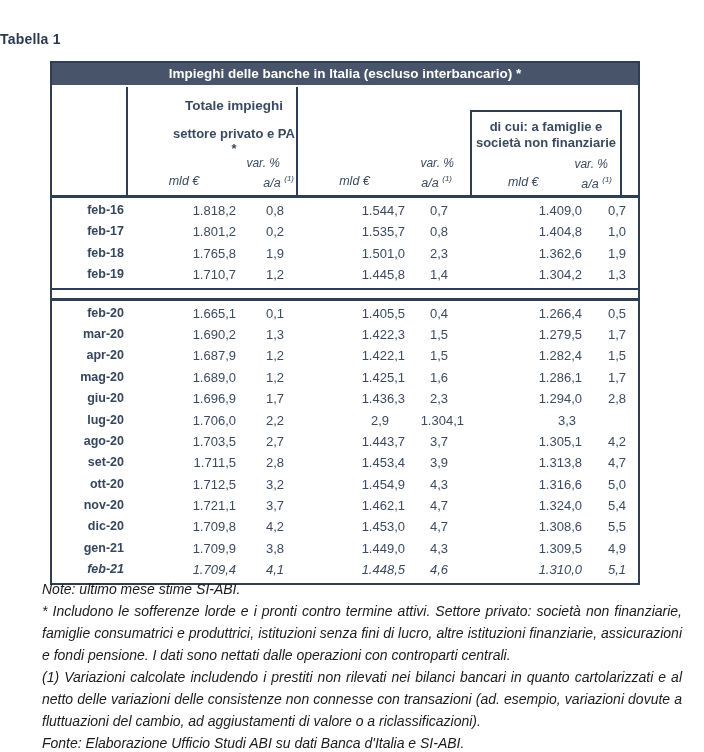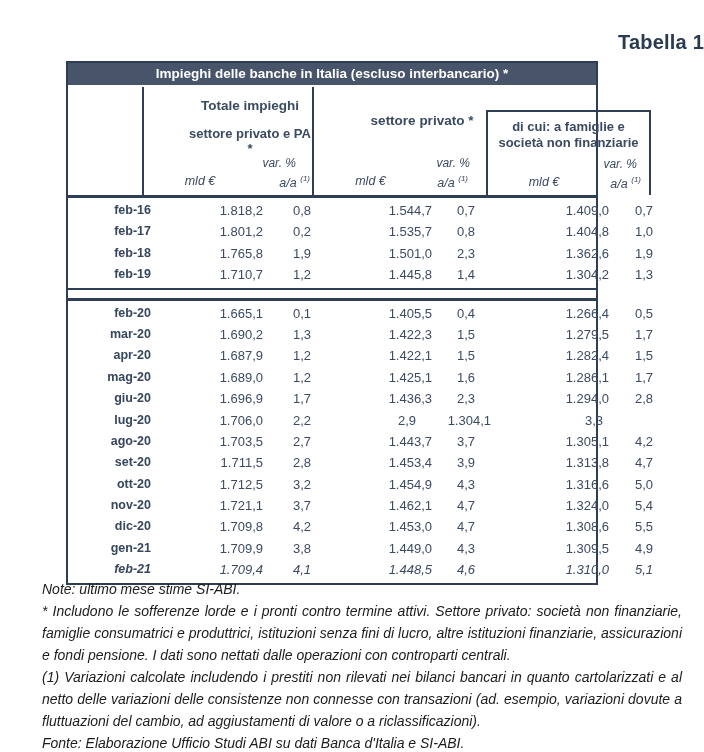--- a/index.html
+++ b/index.html
@@ -6,25 +6,25 @@
   .page{
     position:relative;
     width:704px;height:752px;
     background:#ffffff;
     font-family:"Liberation Sans","DejaVu Sans",sans-serif;
     color:#3c4b61;
     overflow:hidden;
   }
   .title{
     position:absolute;top:31px;left:0;width:704px;
-    text-align:right;font-weight:bold;font-size:20px;color:#2a3a50;
+    text-align:left;font-weight:bold;font-size:14px;color:#2a3a50;
     letter-spacing:.2px;
   }
   .tbl{
-    position:absolute;left:66px;top:61px;width:532px;
+    position:absolute;left:50px;top:61px;width:590px;
     border:2px solid #2e3e54;
     box-sizing:border-box;
   }
   .band{
     height:22px;line-height:22px;
     background:#475469;color:#ffffff;
     text-align:center;font-weight:bold;font-size:13.5px;
     border-bottom:2px solid #ffffff;
   }
   
@@ -41,33 +41,33 @@
   .gh-t1{margin-top:11px;text-align:center;font-weight:bold;font-size:13.5px;color:#3a4a61;}
   .gh-t2{margin-top:13px;text-align:center;font-weight:bold;font-size:13px;color:#3a4a61;}
   .h-g2 .gh-t1{margin-top:26px;}
   .gh-var{position:absolute;bottom:25px;right:16px;font-style:italic;font-size:12px;}
   .gh-units{position:absolute;bottom:5px;left:0;right:0;display:flex;font-style:italic;font-size:12.5px;}
   .u-mld{text-align:center;}
   .u-aa{text-align:right;}
   .h-g1 .u-mld{width:112px;} .h-g1 .u-aa{width:56px;padding-right:2px;box-sizing:border-box;}
   .h-g2 .u-mld{width:113px;} .h-g2 .u-aa{width:57px;padding-right:16px;box-sizing:border-box;}
   sup{font-size:8px;vertical-align:6px;font-style:italic;}
-  .h-g3{padding:23px 3px 0 0;}
+  .h-g3{padding:23px 16px 0 0;}
   .g3box{
     position:relative;height:85px;box-sizing:border-box;
     border:2px solid #2e3e54;border-bottom:none;
   }
   .g3box .gh-t1{margin-top:7px;font-size:13px;}
   .g3box .gh-t2{margin-top:1px;font-size:13px;}
   .g3box .gh-var{bottom:24px;right:12px;}
   .g3box .gh-units{bottom:4px;}
   .g3box .u-mld{width:112px;}
   .g3box .u-aa{width:49px;padding-right:8px;box-sizing:border-box;}
   
-  .block{padding:2px 12px;}
+  .block{padding:2px 1px;}
   #block1{border-bottom:2px solid #2e3e54;}
   .spacer{height:8px;border-bottom:3px solid #2e3e54;}
   .row{
     display:grid;
     grid-template-columns:76px 112px 58px 113px 59px 118px 50px;
     height:21.4px;line-height:21.4px;
     font-size:13px;
   }
   .c{text-align:right;white-space:nowrap;box-sizing:border-box;color:#3c4b61;}
   .c0{font-weight:bold;font-size:12.5px;padding-right:5px;color:#36465d;}
@@ -105,21 +105,20 @@
         <div class="gh-t1">Totale impieghi</div>
         <div class="gh-t2">settore privato e PA *</div>
         <div class="gh-var">var. %</div>
         <div class="gh-units">
           <span class="u-mld">mld €</span>
           <span class="u-aa"><span>a/a </span><sup>(1)</sup></span>
         </div>
       </div>
 
       <div class="h-group h-g2">
-        <div class="gh-t1">settore privato *</div>
         <div class="gh-var">var. %</div>
         <div class="gh-units">
           <span class="u-mld">mld €</span>
           <span class="u-aa"><span>a/a </span><sup>(1)</sup></span>
         </div>
       </div>
 
       <div class="h-group h-g3">
         <div class="g3box">
           <div class="gh-t1">di cui: a famiglie e</div>

